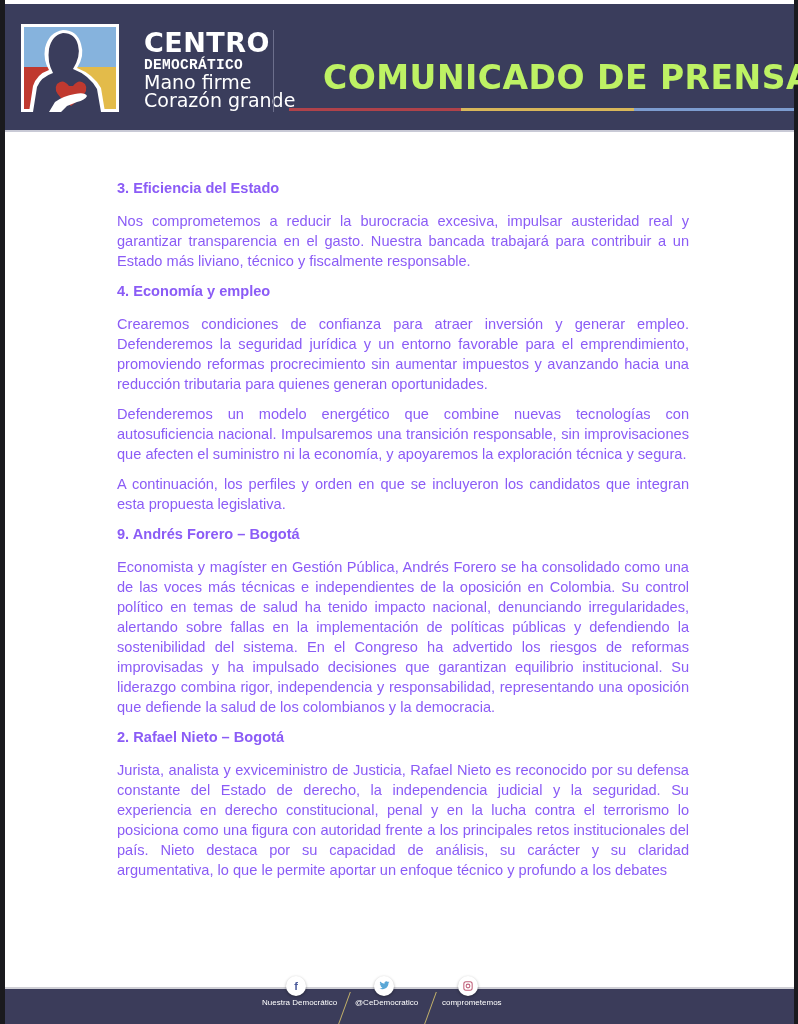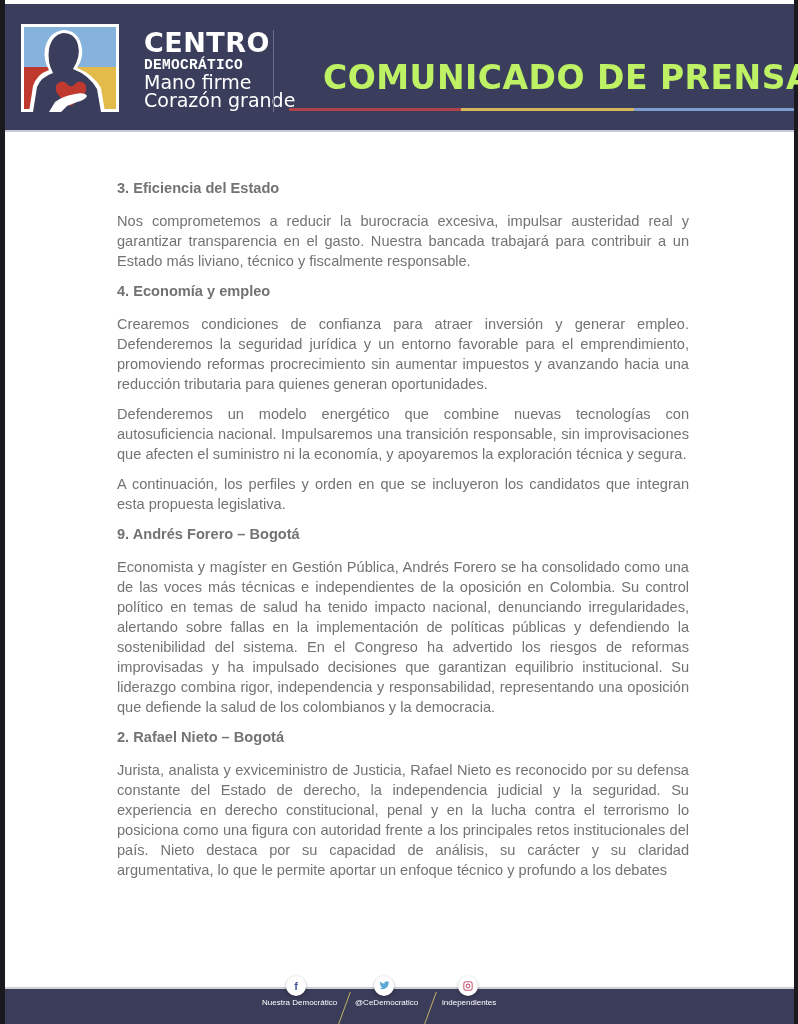--- a/index.html
+++ b/index.html
@@ -12,21 +12,21 @@
     .brand-2 { font-family: Liberation Mono, monospace; font-weight: bold; font-size: 14.5px; line-height: 16px; letter-spacing: 0.3px; }
     .brand-3 { font-family: "DejaVu Sans", sans-serif; font-size: 19px; line-height: 18px; }
     .vdivider { position: absolute; left: 268px; top: 26px; width: 1px; height: 82px; background: #6c6f8c; }
     .press-title { position: absolute; left: 318px; top: 56px; color: #bef264; font-family: "DejaVu Sans", sans-serif; font-weight: bold; font-size: 33px; letter-spacing: 0.5px; line-height: 36px; white-space: nowrap; }
     .stripe { position: absolute; top: 104px; height: 3px; }
     .stripe.red { left: 284px; width: 172px; background: #b0424a; }
     .stripe.yellow { left: 456px; width: 173px; background: #d8b75a; }
     .stripe.blue { left: 629px; width: 160px; background: #7d9dd0; }
     .hdr-bottom { position: absolute; left: 0; top: 130px; width: 789px; height: 2px; background: #c9cad6; }
 
-    .content { position: absolute; left: 112px; top: 178px; width: 572px; color: #737373; font-size: 14.6px; line-height: 20px; }
+    .content { position: absolute; left: 112px; top: 178px; width: 572px; color: #8b5cf6; font-size: 14.6px; line-height: 20px; }
     .content h3 { margin: 0 0 13px 0; font-size: 14.6px; font-weight: bold; line-height: 20px; }
     .content p { margin: 0 0 10px 0; text-align: justify; }
     .content p + h3 { margin-top: 0; }
 
     .footer { position: absolute; left: 0; top: 987px; width: 789px; height: 37px; background: #3b3c5a; border-top: 2px solid #d0d0d6; }
     .social { position: absolute; top: 976px; width: 20px; height: 20px; border-radius: 50%; background: #ffffff; box-shadow: 0 1px 3px rgba(0,0,0,0.35); text-align: center; line-height: 20px; font-size: 11px; font-weight: bold; }
     .social.fb { left: 281px; color: #4a5a9a; }
     .social.tw { left: 369px; color: #5aa7d6; }
     .social.ig { left: 453px; color: #c0607a; }
     .social-label { position: absolute; top: 998px; color: #ffffff; font-size: 8px; white-space: nowrap; }
@@ -95,14 +95,14 @@
   </div>
   <div class="social ig">
     <svg width="10" height="10" viewBox="0 0 24 24" style="margin-top:5px">
         <rect x="2" y="2" width="20" height="20" rx="5" fill="none" stroke="#c0607a" stroke-width="2.5"></rect>
         <circle cx="12" cy="12" r="4.5" fill="none" stroke="#c0607a" stroke-width="2.5"></circle>
       </svg>
   </div>
 
   <div class="social-label slabel-1">Nuestra Democrático</div>
   <div class="social-label slabel-2">@CeDemocratico</div>
-  <div class="social-label slabel-3">independientes</div>
+  <div class="social-label slabel-3">comprometemos</div>
 </div>
 
 </body></html>

